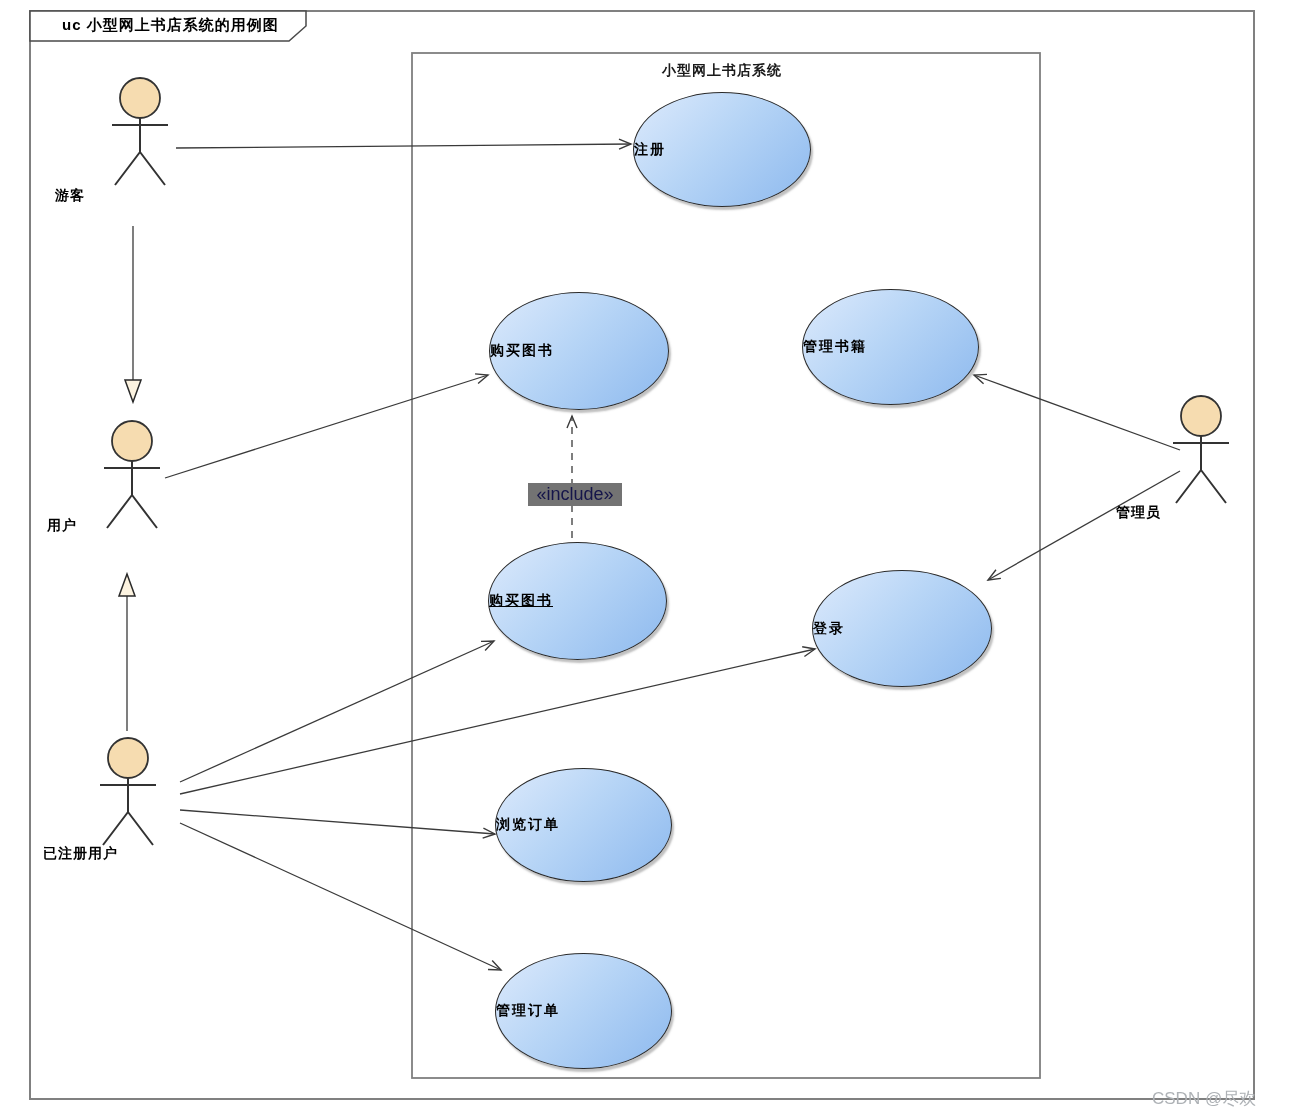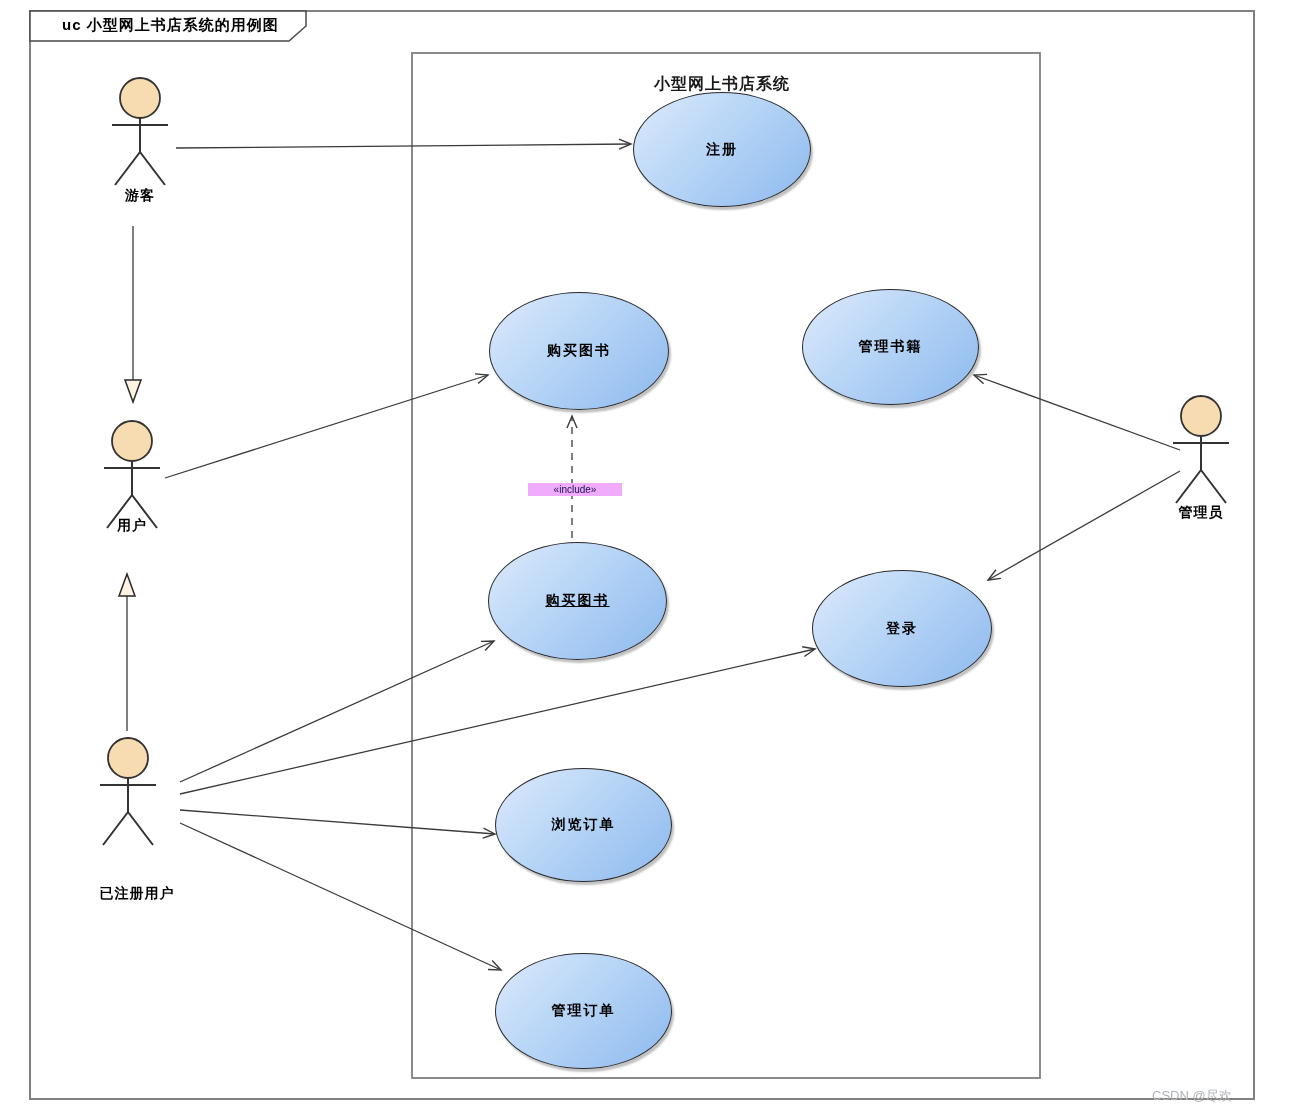--- a/index.html
+++ b/index.html
@@ -6,42 +6,42 @@
   #stage{
     position:relative;width:1292px;height:1116px;background:#fff;overflow:hidden;
     font-family:"Liberation Sans","DejaVu Sans",sans-serif;color:#111;
   }
   svg.layer{position:absolute;left:0;top:0;}
   .usecase{
     position:absolute;border-radius:50%;
     border:1.6px solid #2a2a2a;
     background:linear-gradient(135deg,#ddeafc 0%,#b7d5f6 45%,#8db9ee 100%);
     box-shadow:2px 3px 2px rgba(140,140,140,0.55);
-    display:flex;align-items:center;justify-content:center;
+    display:flex;align-items:center;justify-content:flex-start;
     font-weight:bold;font-size:14px;color:#000;letter-spacing:2px;
   }
   .actor-label{
-    position:absolute;width:170px;text-align:center;
+    position:absolute;width:170px;
     font-weight:bold;font-size:14px;color:#000;letter-spacing:1px;
   }
   .frame-title{
     position:absolute;left:40px;top:16px;
     font-weight:bold;font-size:15px;color:#000;letter-spacing:1px;margin-left:22px;
   }
   .system-title{
     position:absolute;left:562px;top:62px;width:320px;text-align:center;
-    font-weight:bold;font-size:16px;color:#1a1a1a;letter-spacing:1px;margin-top:12px;
+    font-weight:bold;font-size:14px;color:#1a1a1a;letter-spacing:1px;
   }
   .include-label{
     position:absolute;left:528px;top:483px;width:90px;text-align:center;
-    background:#f0abfc;font-size:10px;color:#15154a;padding:1px 2px;
+    background:#737373;font-size:18px;color:#15154a;padding:1px 2px;
   }
   .watermark{
     position:absolute;left:1152px;top:1087px;
-    font-size:13px;color:#aeb2b6;white-space:nowrap;
+    font-size:17px;color:#aeb2b6;white-space:nowrap;
   }
   .actor-figure{position:absolute;}
 </style>
 </head>
 <body>
 
 <div id="stage">
 
   <svg class="layer" width="1292" height="1116" viewBox="0 0 1292 1116">
     <defs>
@@ -110,21 +110,21 @@
   <svg class="actor-figure" style="left:92px;top:419px;" width="80" height="112" viewBox="0 0 80 112">
     <circle cx="40" cy="22" r="20" fill="#f6dcb0" stroke="#333" stroke-width="1.8"></circle>
     <path d="M40,42 V76 M12,49 H68 M40,76 L15,109 M40,76 L65,109" fill="none" stroke="#333" stroke-width="2"></path>
   </svg>
   <div class="actor-label" style="left:47px;top:517px;">用户</div>
 
   <svg class="actor-figure" style="left:88px;top:736px;" width="80" height="112" viewBox="0 0 80 112">
     <circle cx="40" cy="22" r="20" fill="#f6dcb0" stroke="#333" stroke-width="1.8"></circle>
     <path d="M40,42 V76 M12,49 H68 M40,76 L15,109 M40,76 L65,109" fill="none" stroke="#333" stroke-width="2"></path>
   </svg>
-  <div class="actor-label" style="left:52px;top:845px;margin-top:40px;">已注册用户</div>
+  <div class="actor-label" style="left:43px;top:845px;">已注册用户</div>
 
   <svg class="actor-figure" style="left:1161px;top:394px;" width="80" height="112" viewBox="0 0 80 112">
     <circle cx="40" cy="22" r="20" fill="#f6dcb0" stroke="#333" stroke-width="1.8"></circle>
     <path d="M40,42 V76 M12,49 H68 M40,76 L15,109 M40,76 L65,109" fill="none" stroke="#333" stroke-width="2"></path>
   </svg>
   <div class="actor-label" style="left:1116px;top:504px;">管理员</div>
 
   <div class="watermark">CSDN @尽欢</div>
 
 </div>

